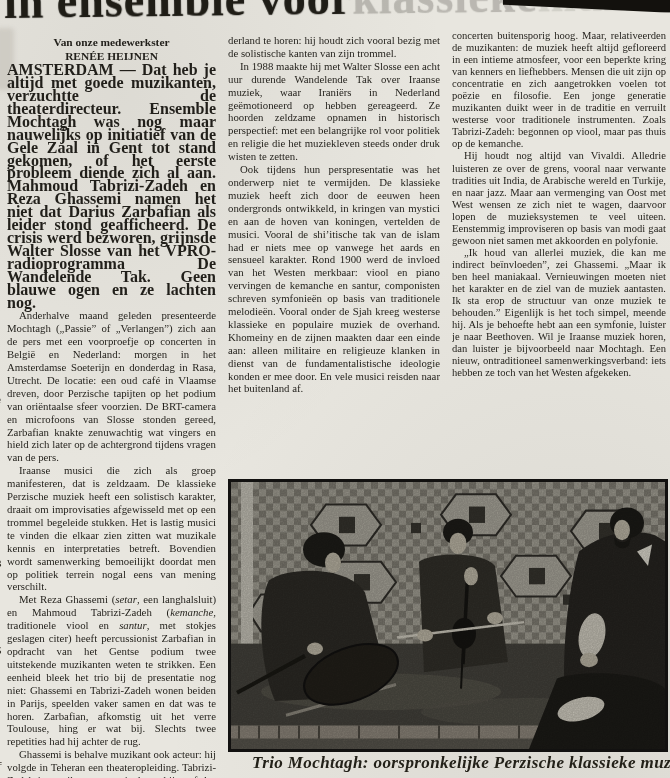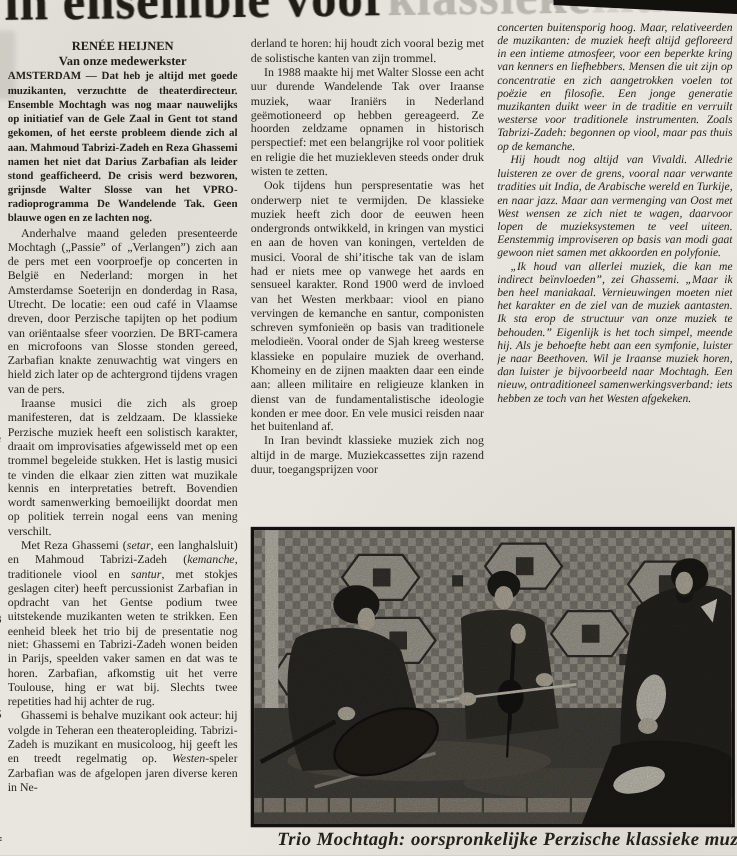--- a/index.html
+++ b/index.html
@@ -36,25 +36,25 @@
     transform:rotate(-0.8deg);
   }
   .smudge-topleft{
     position:absolute;left:-4px;top:28px;width:18px;height:62px;
     background:#cfccc4;filter:blur(2px);border-radius:4px;
   }
   
   .col{position:absolute;text-align:justify;}
   .col p{margin:0;font-size:10.8px;line-height:12.9px;text-align:justify;}
   .col p.indent{text-indent:12px;}
-  .col p.lead{font-weight:700;font-size:10px;}
+  .col p.lead{font-weight:700;font-size:16px;}
   .col i{}
   .col1{left:7px;top:36px;width:209px;height:742px;overflow:hidden;}
   .col2{left:228px;top:34px;width:212px;height:444px;overflow:hidden;}
-  .col3{left:452px;top:20px;width:214px;height:450px;overflow:hidden;font-style:italic;}
+  .col3{left:452px;top:30px;width:214px;height:450px;overflow:hidden;}
   .col3 p{font-size:10.6px;line-height:12.05px;}
   .byline{text-align:center;font-weight:700;font-size:11.4px;line-height:13.6px;margin-bottom:1px;}
   
   .photo-frame{
     position:absolute;left:228px;top:479px;width:434px;height:267px;
     border:3px solid #121110;background:#7d7a71;
   }
   .photo-frame svg{display:block;width:100%;height:100%;}
   .caption-row{
     position:absolute;left:252px;top:753px;width:416px;white-space:nowrap;
@@ -79,38 +79,37 @@
 <div class="page">
 
   <div class="headline-crop">
     <div class="headline-inner"><span style="opacity: 0.96;">in ensemble voor</span><span style="opacity: 0.22;"> klassieke</span><span style="opacity: 0.1;"> muziek</span></div>
   </div>
   <div class="top-right-bar"></div>
   <div class="smudge-topleft"></div>
 
   <div class="col col1">
     <div class="byline">
+      <div>Van onze medewerkster</div>
       <div>RENÉE HEIJNEN</div>
-      <div>Van onze medewerkster</div>
     </div>
     <div>
         <p class="lead"><span>AMSTERDAM — Dat heb je altijd met goede muzikanten, verzuchtte de theaterdirecteur. Ensemble Mochtagh was nog maar nauwelijks op initiatief van de Gele Zaal in Gent tot stand gekomen, of het eerste probleem diende zich al aan. Mahmoud Tabrizi-Zadeh en Reza Ghassemi namen het niet dat Darius Zarbafian als leider stond geafficheerd. De crisis werd bezworen, grijnsde Walter Slosse van het VPRO-radioprogramma De Wandelende Tak. Geen blauwe ogen en ze lachten nog.</span></p>
         <p class="indent"><span>Anderhalve maand geleden presenteerde Mochtagh („Passie” of „Verlangen”) zich aan de pers met een voorproefje op concerten in België en Nederland: morgen in het Amsterdamse Soeterijn en donderdag in Rasa, Utrecht. De locatie: een oud café in Vlaamse dreven, door Perzische tapijten op het podium van oriëntaalse sfeer voorzien. De BRT-camera en microfoons van Slosse stonden gereed, Zarbafian knakte zenuwachtig wat vingers en hield zich later op de achtergrond tijdens vragen van de pers.</span></p>
         <p class="indent"><span>Iraanse musici die zich als groep manifesteren, dat is zeldzaam. De klassieke Perzische muziek heeft een solistisch karakter, draait om improvisaties afgewisseld met op een trommel begeleide stukken. Het is lastig musici te vinden die elkaar zien zitten wat muzikale kennis en interpretaties betreft. Bovendien wordt samenwerking bemoeilijkt doordat men op politiek terrein nogal eens van mening verschilt.</span></p>
         <p class="indent"><span>Met Reza Ghassemi (</span><i>setar</i><span>, een langhalsluit) en Mahmoud Tabrizi-Zadeh (</span><i>kemanche</i><span>, traditionele viool en </span><i>santur</i><span>, met stokjes geslagen citer) heeft percussionist Zarbafian in opdracht van het Gentse podium twee uitstekende muzikanten weten te strikken. Een eenheid bleek het trio bij de presentatie nog niet: Ghassemi en Tabrizi-Zadeh wonen beiden in Parijs, speelden vaker samen en dat was te horen. Zarbafian, afkomstig uit het verre Toulouse, hing er wat bij. Slechts twee repetities had hij achter de rug.</span></p>
         <p class="indent"><span>Ghassemi is behalve muzikant ook acteur: hij volgde in Teheran een theateropleiding. Tabrizi-Zadeh is muzikant en musicoloog, hij geeft les en treedt regelmatig op. </span><i>Westen</i><span>-speler Zarbafian was de afgelopen jaren diverse keren in Ne-</span></p>
       </div>
   </div>
 
   <div class="col col2">
     <div>
         <p><span>derland te horen: hij houdt zich vooral bezig met de solistische kanten van zijn trommel.</span></p>
         <p class="indent"><span>In 1988 maakte hij met Walter Slosse een acht uur durende Wandelende Tak over Iraanse muziek, waar Iraniërs in Nederland geëmotioneerd op hebben gereageerd. Ze hoorden zeldzame opnamen in historisch perspectief: met een belangrijke rol voor politiek en religie die het muziekleven steeds onder druk wisten te zetten.</span></p>
         <p class="indent"><span>Ook tijdens hun perspresentatie was het onderwerp niet te vermijden. De klassieke muziek heeft zich door de eeuwen heen ondergronds ontwikkeld, in kringen van mystici en aan de hoven van koningen, vertelden de musici. Vooral de shi’itische tak van de islam had er niets mee op vanwege het aards en sensueel karakter. Rond 1900 werd de invloed van het Westen merkbaar: viool en piano vervingen de kemanche en santur, componisten schreven symfonieën op basis van traditionele melodieën. Vooral onder de Sjah kreeg westerse klassieke en populaire muziek de overhand. Khomeiny en de zijnen maakten daar een einde aan: alleen militaire en religieuze klanken in dienst van de fundamentalistische ideologie konden er mee door. En vele musici reisden naar het buitenland af.</span></p>
-        <p class="indent"><span>In Iran bevindt klassieke muziek zich nog altijd in de marge. Muziekcassettes zijn razend duur, toegangsprijzen voor</span></p>
       </div>
   </div>
 
   <div class="col col3">
     <div>
         <p><span>concerten buitensporig hoog. Maar, relativeerden de muzikanten: de muziek heeft altijd gefloreerd in een intieme atmosfeer, voor een beperkte kring van kenners en liefhebbers. Mensen die uit zijn op concentratie en zich aangetrokken voelen tot poëzie en filosofie. Een jonge generatie muzikanten duikt weer in de traditie en verruilt westerse voor traditionele instrumenten. Zoals Tabrizi-Zadeh: begonnen op viool, maar pas thuis op de kemanche.</span></p>
         <p class="indent"><span>Hij houdt nog altijd van Vivaldi. Alledrie luisteren ze over de grens, vooral naar verwante tradities uit India, de Arabische wereld en Turkije, en naar jazz. Maar aan vermenging van Oost met West wensen ze zich niet te wagen, daarvoor lopen de muzieksystemen te veel uiteen. Eenstemmig improviseren op basis van modi gaat gewoon niet samen met akkoorden en polyfonie.</span></p>
         <p class="indent"><span>„Ik houd van allerlei muziek, die kan me indirect beïnvloeden”, zei Ghassemi. „Maar ik ben heel maniakaal. Vernieuwingen moeten niet het karakter en de ziel van de muziek aantasten. Ik sta erop de structuur van onze muziek te behouden.” Eigenlijk is het toch simpel, meende hij. Als je behoefte hebt aan een symfonie, luister je naar Beethoven. Wil je Iraanse muziek horen, dan luister je bijvoorbeeld naar Mochtagh. Een nieuw, ontraditioneel samenwerkingsverband: iets hebben ze toch van het Westen afgekeken.</span></p>
       </div>
   </div>

